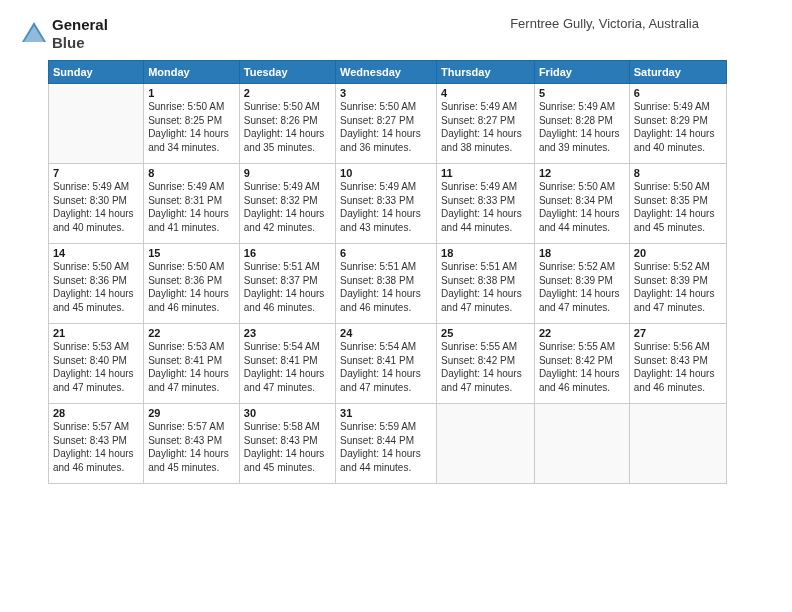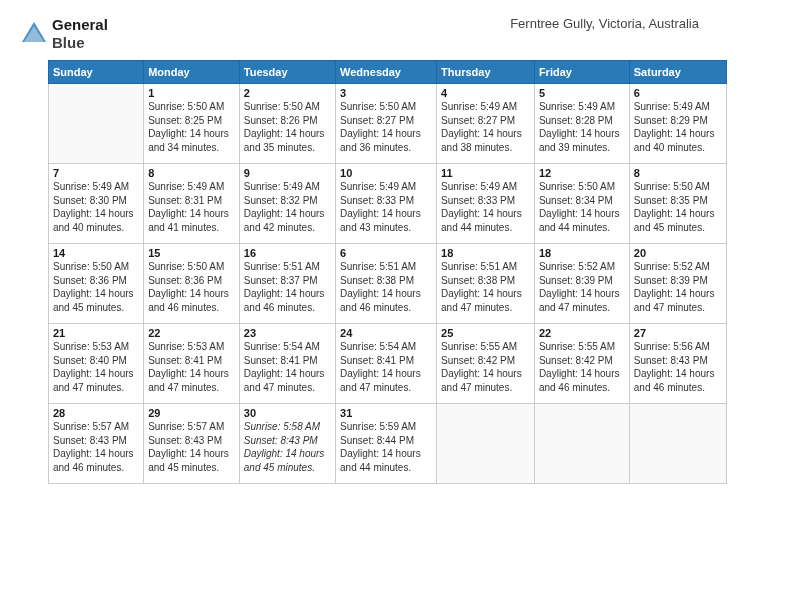--- a/index.html
+++ b/index.html
@@ -334,21 +334,21 @@
           </td>
           <td>
             <div class="day-num">29</div>
             <div class="day-info" style="white-space: pre-line;">Sunrise: 5:57 AM
 Sunset: 8:43 PM
 Daylight: 14 hours
 and 45 minutes.</div>
           </td>
           <td>
             <div class="day-num">30</div>
-            <div class="day-info" style="white-space: pre-line; font-style: italic;">Sunrise: 5:58 AM
+            <div class="day-info" style="white-space: pre-line;">Sunrise: 5:58 AM
 Sunset: 8:43 PM
 Daylight: 14 hours
 and 45 minutes.</div>
           </td>
           <td>
             <div class="day-num">31</div>
             <div class="day-info" style="white-space: pre-line;">Sunrise: 5:59 AM
 Sunset: 8:44 PM
 Daylight: 14 hours
 and 44 minutes.</div>

